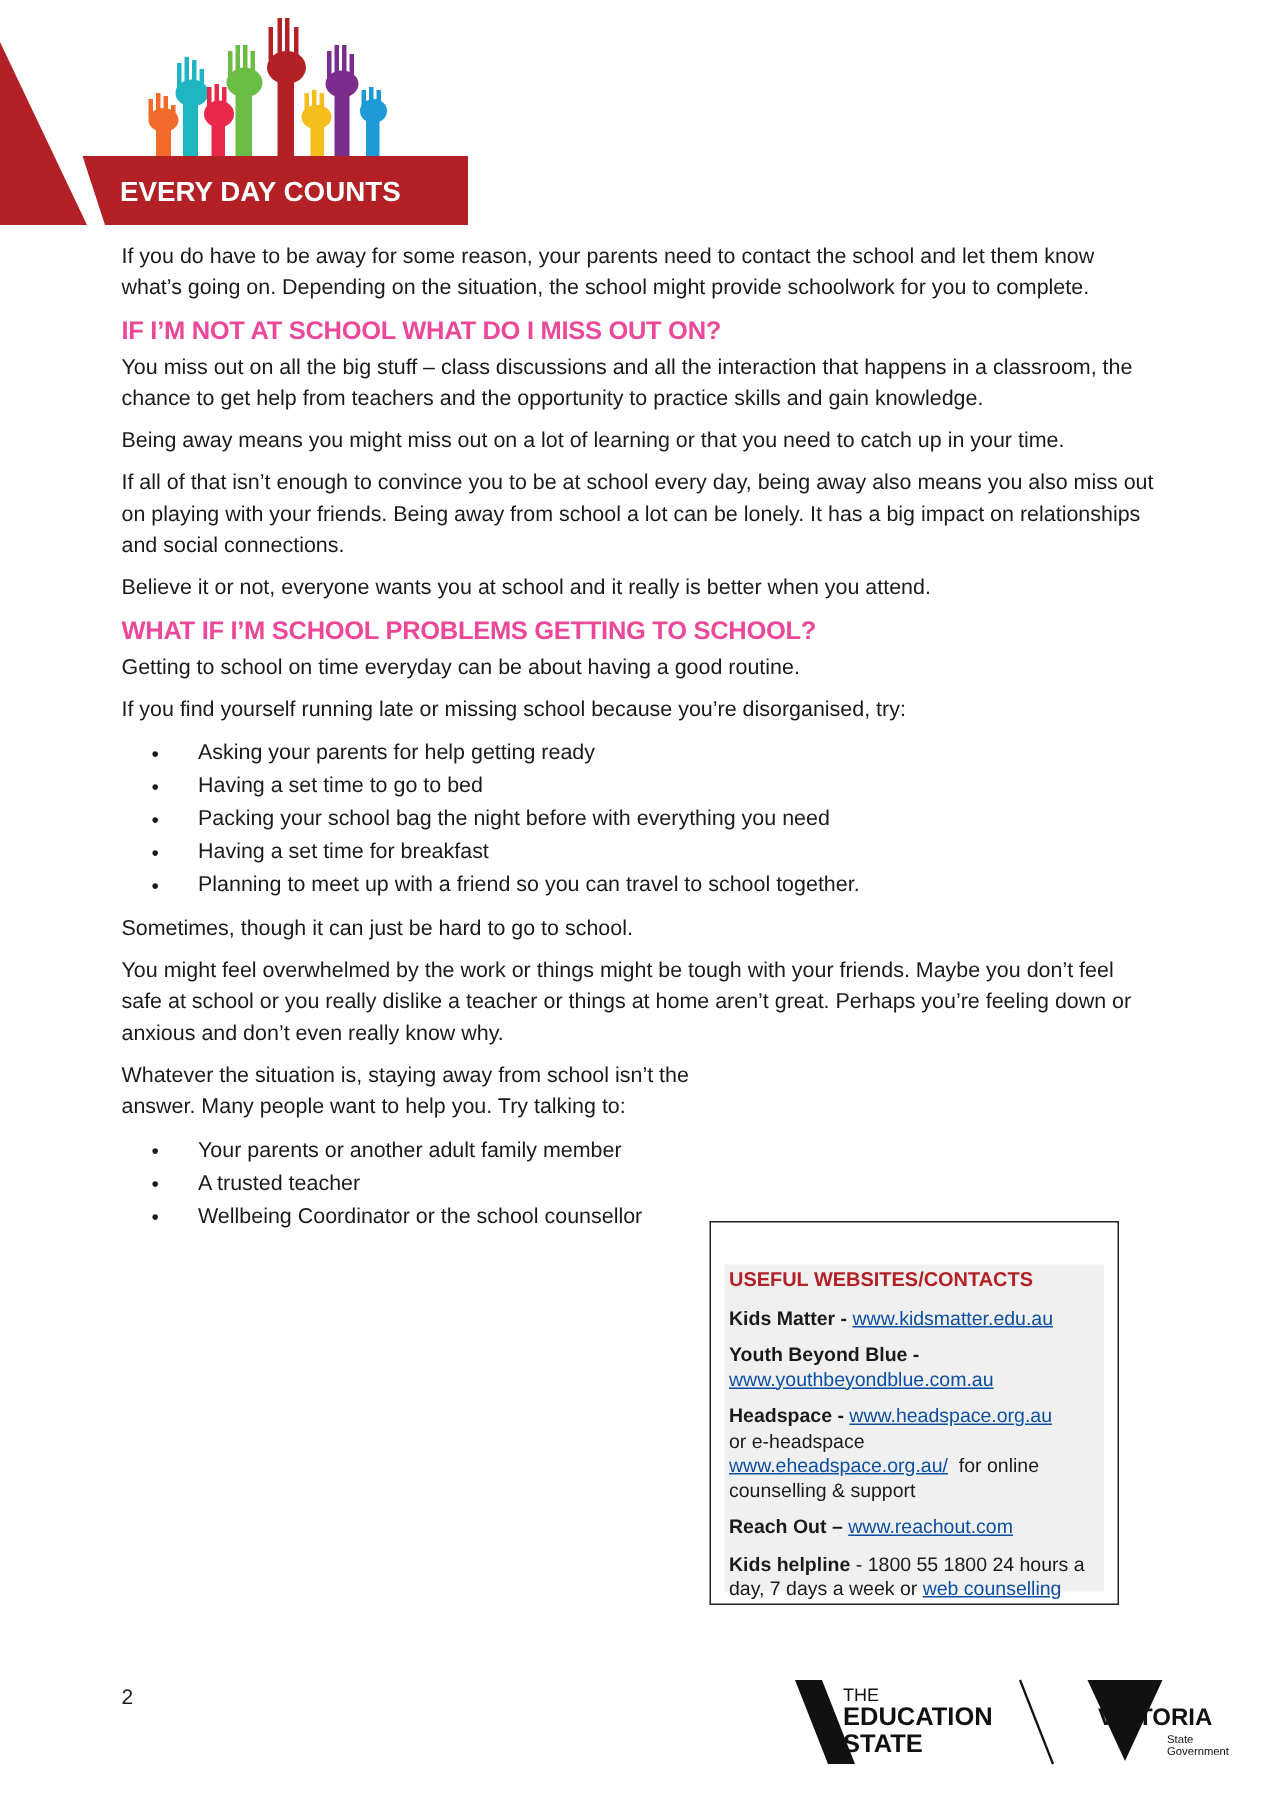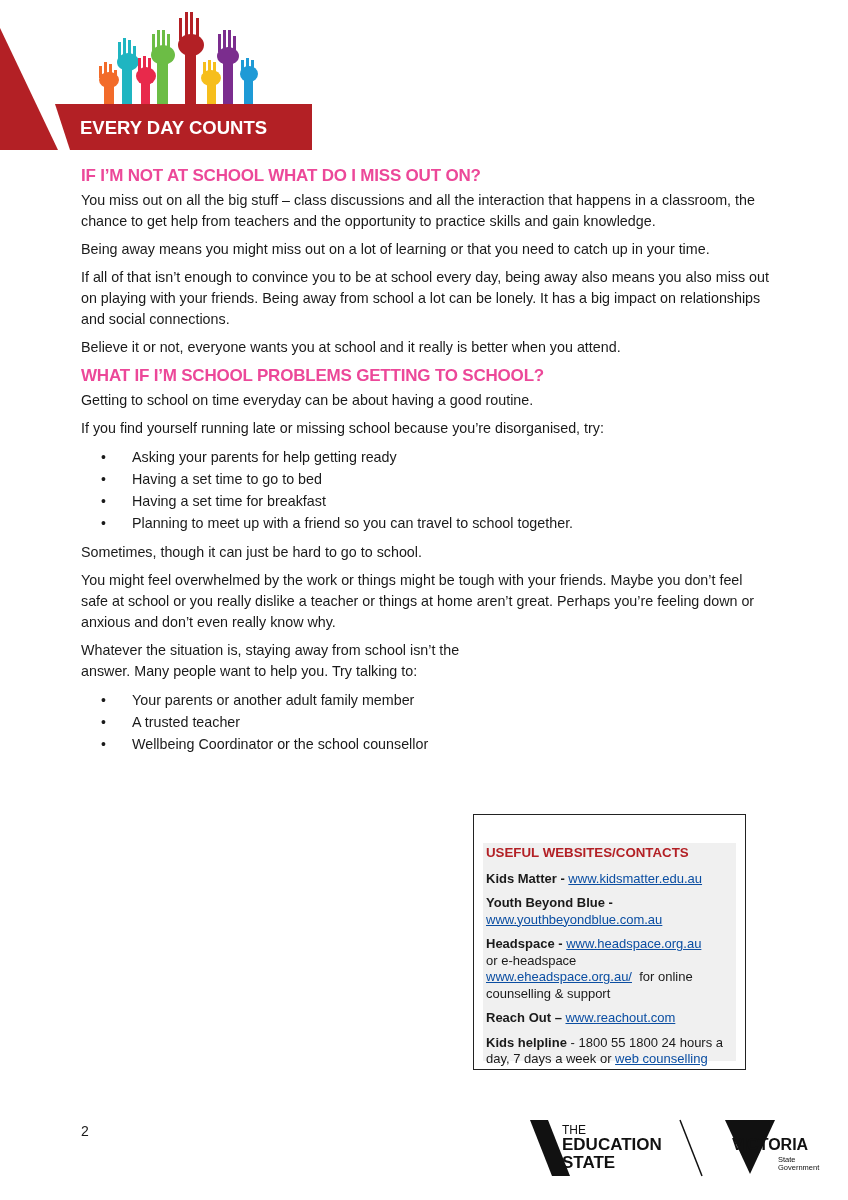--- a/index.html
+++ b/index.html
@@ -89,33 +89,35 @@
         <ellipse cx="249" cy="74" rx="9" ry="8"></ellipse>
         <rect x="241" y="60" width="3" height="12"></rect>
         <rect x="246" y="58" width="3" height="13"></rect>
         <rect x="251" y="60" width="3" height="12"></rect>
       </g>
   </g>
   <text x="80" y="134" fill="#ffffff" font-family="Liberation Sans, sans-serif" font-weight="bold" font-size="18.5">EVERY DAY COUNTS</text>
 </svg>
 
 <div class="content">
+  <p>If you do have to be away for some reason, your parents need to contact the school and let them know what’s going on. Depending on the situation, the school might provide schoolwork for you to complete.</p>
 
   <h2>IF I’M NOT AT SCHOOL WHAT DO I MISS OUT ON?</h2>
   <p>You miss out on all the big stuff – class discussions and all the interaction that happens in a classroom, the chance to get help from teachers and the opportunity to practice skills and gain knowledge.</p>
   <p>Being away means you might miss out on a lot of learning or that you need to catch up in your time.</p>
   <p>If all of that isn’t enough to convince you to be at school every day, being away also means you also miss out on playing with your friends. Being away from school a lot can be lonely. It has a big impact on relationships and social connections.</p>
   <p>Believe it or not, everyone wants you at school and it really is better when you attend.</p>
 
   <h2>WHAT IF I’M SCHOOL PROBLEMS GETTING TO SCHOOL?</h2>
   <p>Getting to school on time everyday can be about having a good routine.</p>
   <p>If you find yourself running late or missing school because you’re disorganised, try:</p>
   <ul class="bullets">
     <li>Asking your parents for help getting ready</li>
     <li>Having a set time to go to bed</li>
+    <li>Packing your school bag the night before with everything you need</li>
     <li>Having a set time for breakfast</li>
     <li>Planning to meet up with a friend so you can travel to school together.</li>
   </ul>
   <p>Sometimes, though it can just be hard to go to school.</p>
   <p>You might feel overwhelmed by the work or things might be tough with your friends. Maybe you don’t feel safe at school or you really dislike a teacher or things at home aren’t great. Perhaps you’re feeling down or anxious and don’t even really know why.</p>
 
   <div class="left-col">
     <p>Whatever the situation is, staying away from school isn’t the answer. Many people want to help you. Try talking to:</p>
     <ul class="bullets">
       <li>Your parents or another adult family member</li>

